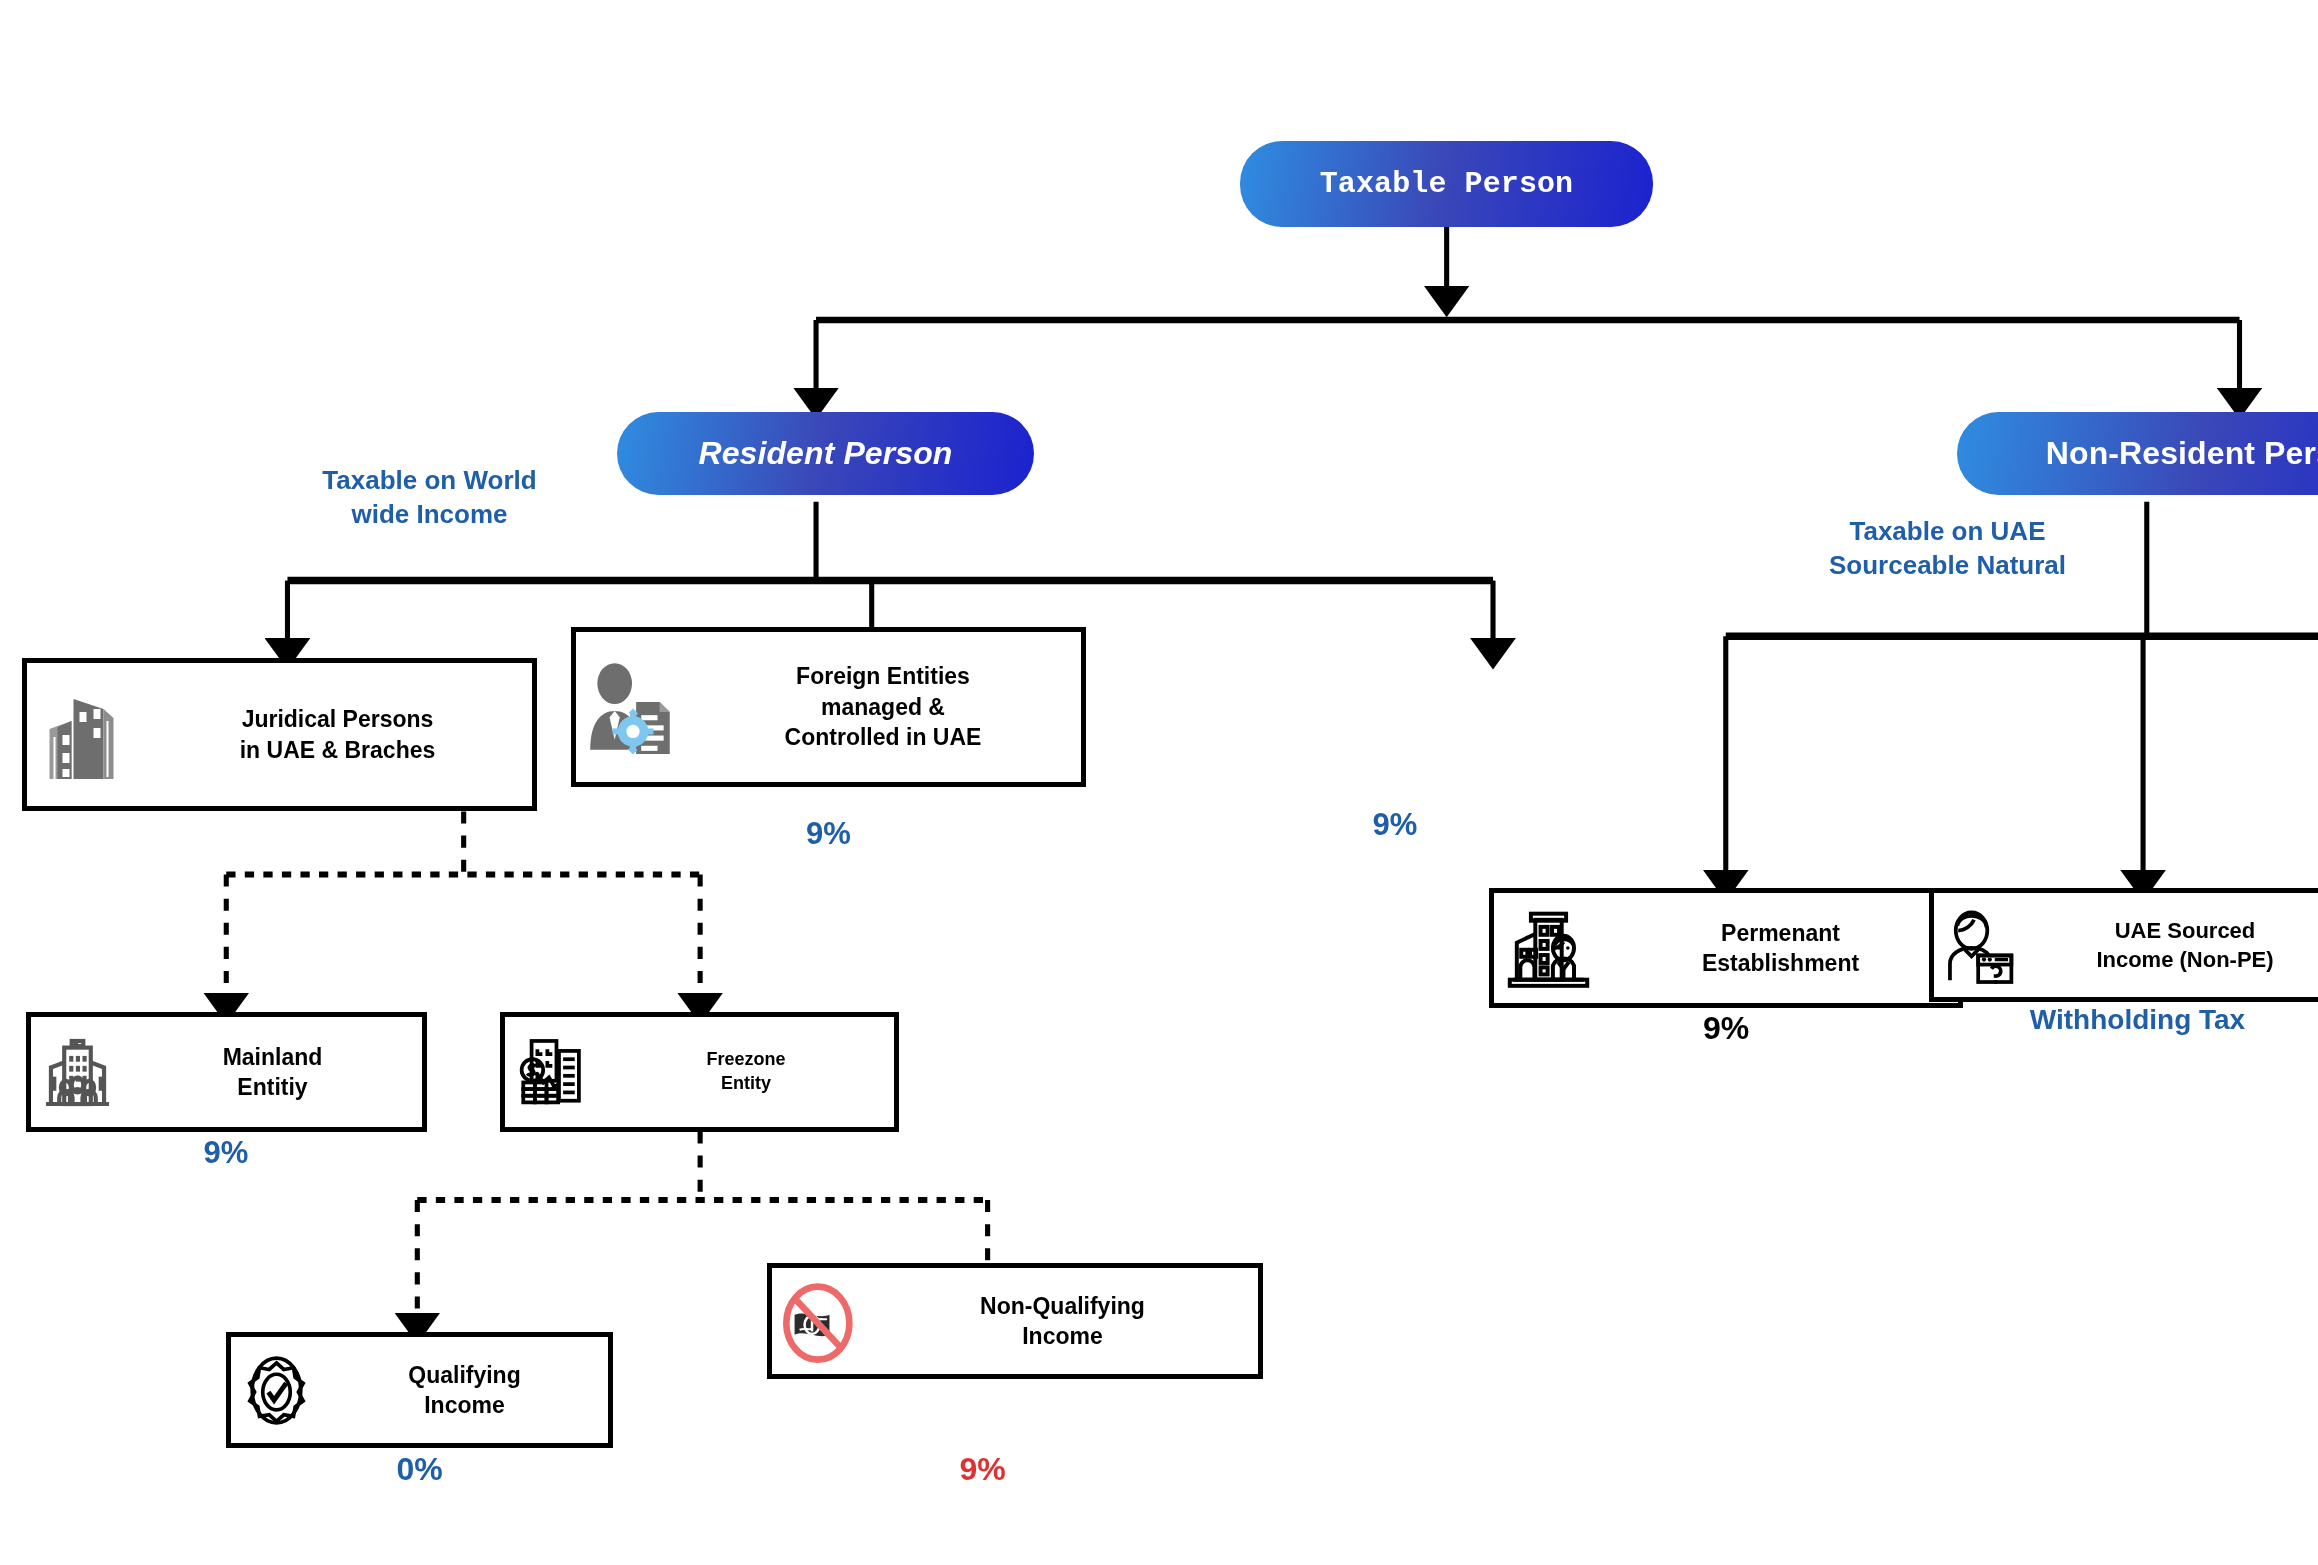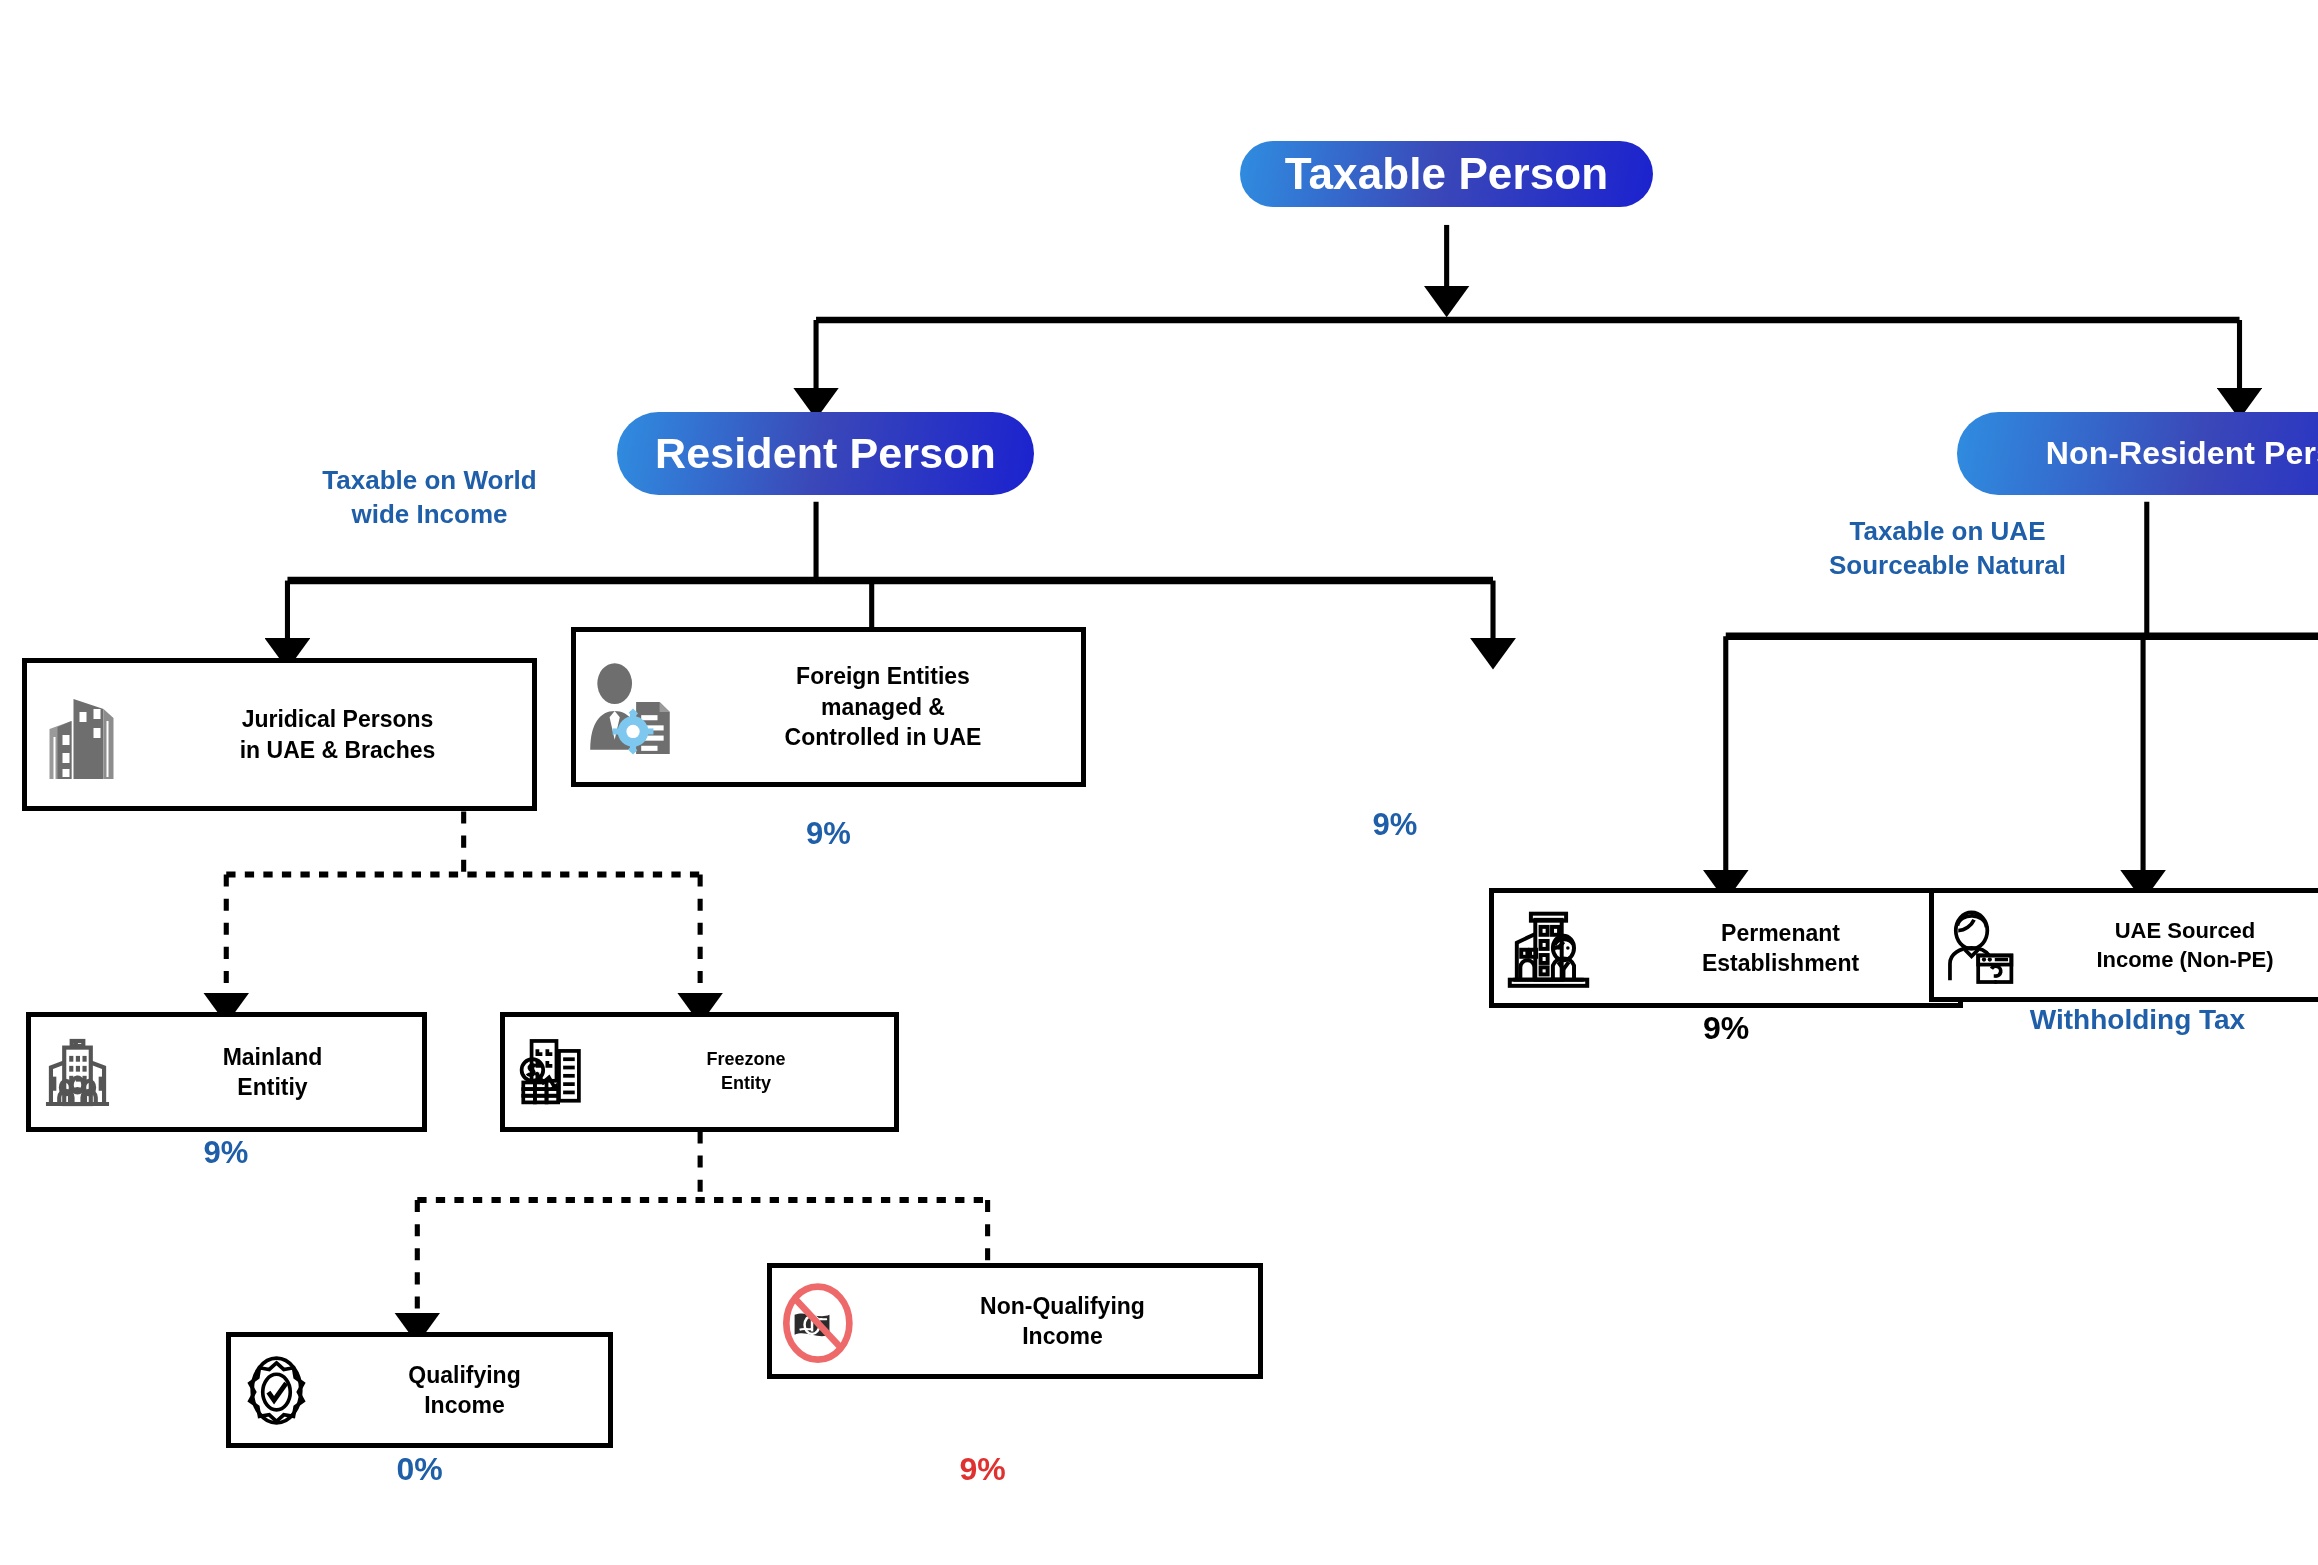--- a/index.html
+++ b/index.html
@@ -107,25 +107,25 @@
     </g>
 
     <g>
       <path d="M1510,2440 L1510,2588" stroke="#000" stroke-width="11" fill="none" stroke-dasharray="26 26"></path>
       <path d="M900,2588 L2130,2588" stroke="#000" stroke-width="13" fill="none" stroke-dasharray="20 20"></path>
       <path d="M900,2588 L900,2855" stroke="#000" stroke-width="11" fill="none" stroke-dasharray="26 26" marker-end="url(#ah)"></path>
       <path d="M2130,2588 L2130,2855" stroke="#000" stroke-width="11" fill="none" stroke-dasharray="26 26" marker-end="url(#ah)"></path>
     </g>
   </svg>
 
-  <div class="pill" style="left:1240px;top:141px;width:413px;height:66px;font-size:44px;">
+  <div class="pill" style="left:1240px;top:141px;width:413px;height:86px;font-size:30px;font-family:Liberation Mono, monospace;">
     <span>Taxable Person</span>
   </div>
 
-  <div class="pill" style="left:617px;top:412px;width:417px;height:83px;font-size:43px;">
+  <div class="pill" style="left:617px;top:412px;width:417px;height:83px;font-size:32px;font-style:italic;">
     <span>Resident Person</span>
   </div>
 
   <div class="pill" style="left:1957px;top:412px;width:505px;height:83px;font-size:32px;">
     <span>Non-Resident Person</span>
   </div>
 
   <div class="sidelabel" style="left:260px;top:464px;width:339px;font-size:26px;">
     <div>Taxable on World</div>
     <div>wide Income</div>

